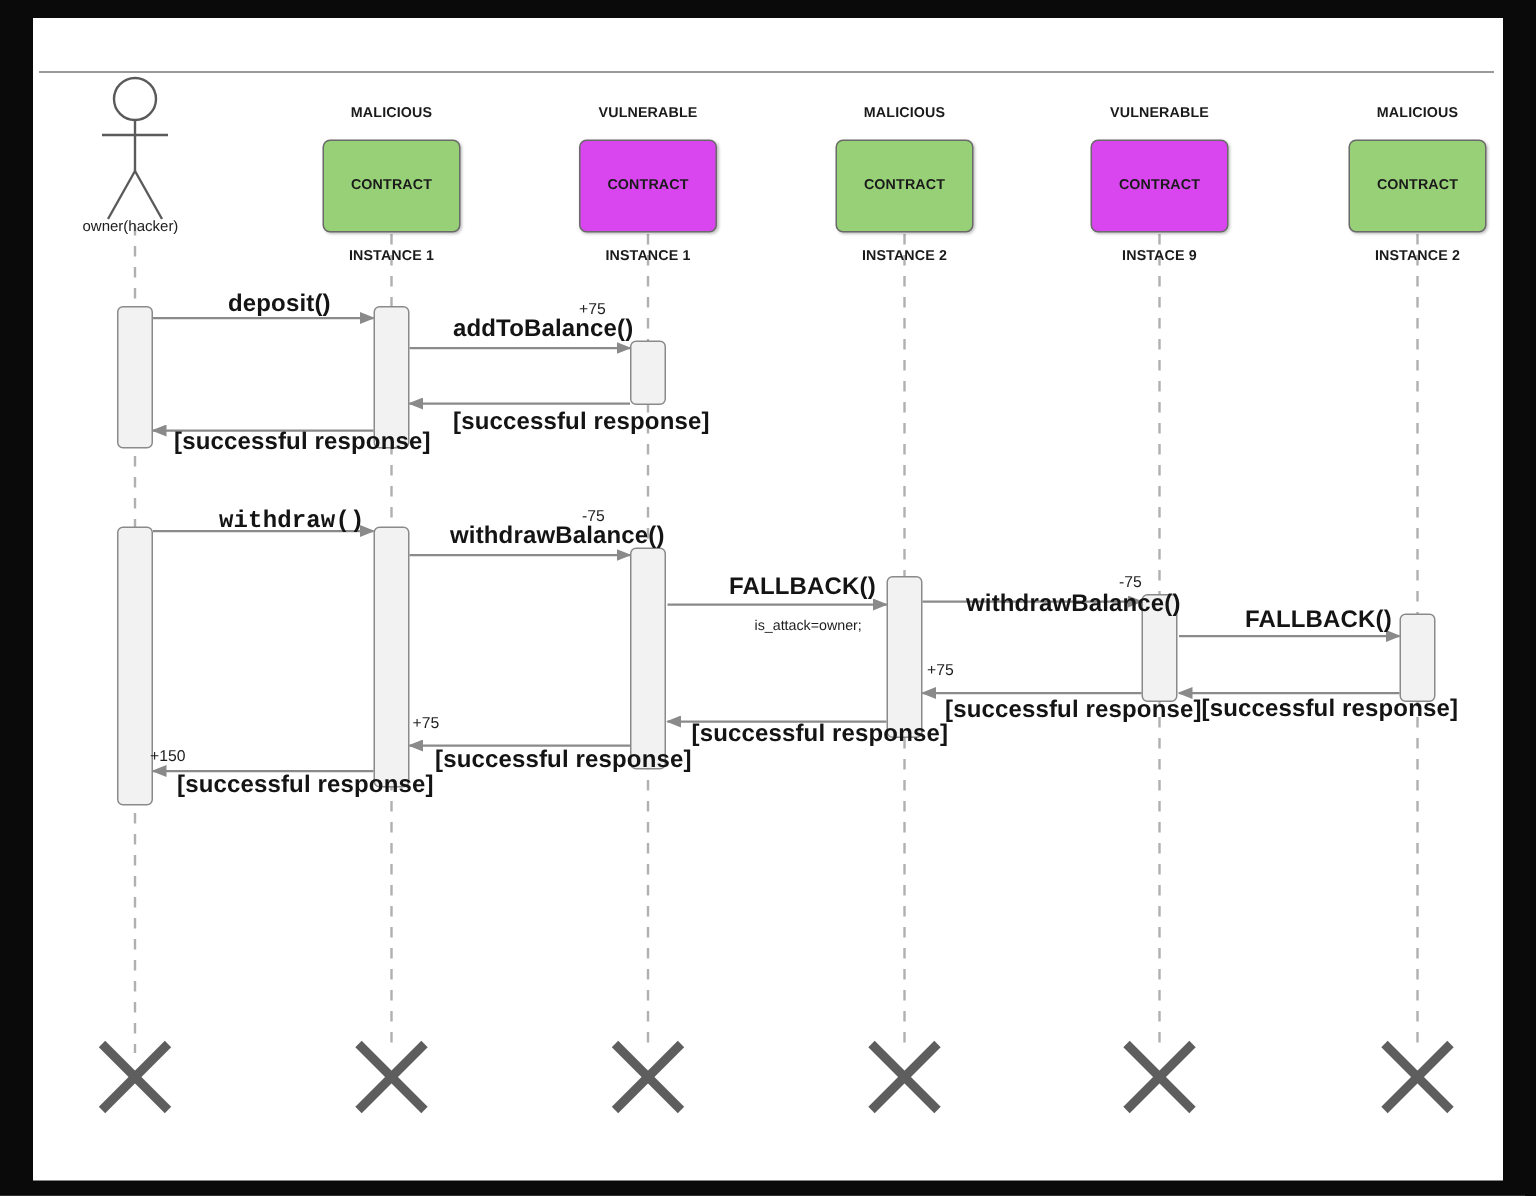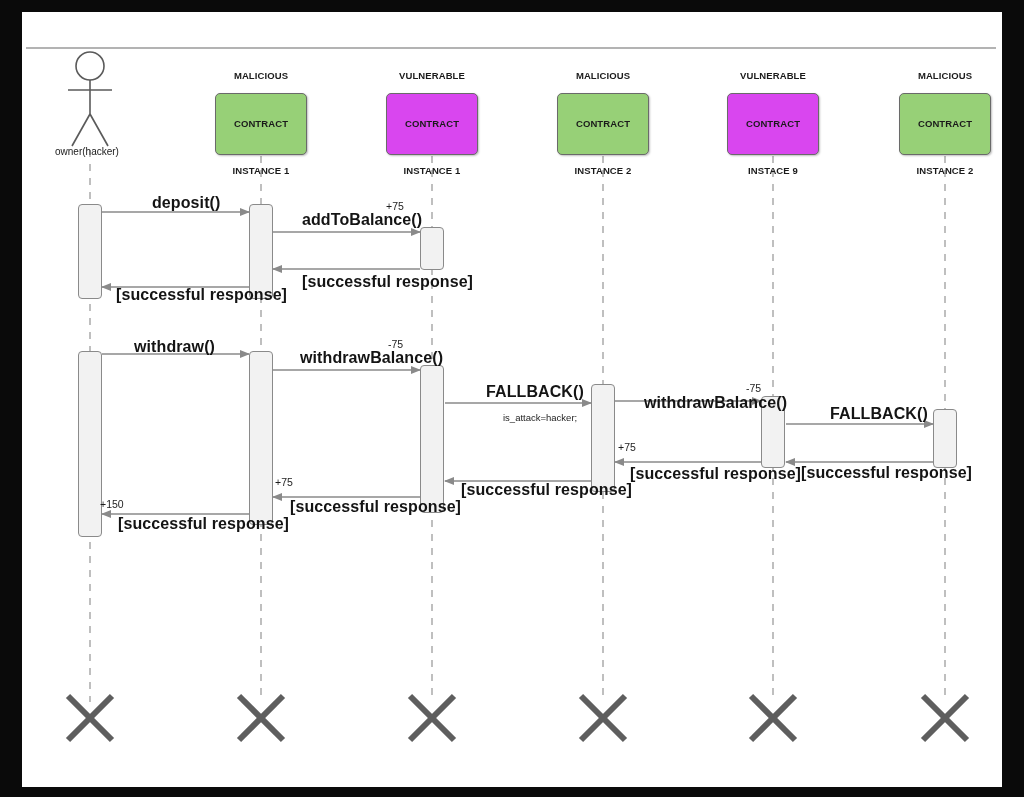--- a/index.html
+++ b/index.html
@@ -210,25 +210,25 @@
       <div class="activation" style="left: 591px; top: 384px; height: 108px;"></div>
       <div class="activation" style="left: 761px; top: 396px; height: 72px;"></div>
       <div class="activation" style="left: 933px; top: 409px; height: 59px;"></div>
     </div>
   <div id="labels-layer">
       <div class="msg-label" style="left: 152px; top: 194px;">deposit()</div>
       <div class="msg-label" style="left: 302px; top: 211px;">addToBalance()</div>
       <div class="amt-label" style="left: 386px; top: 200px;">+75</div>
       <div class="msg-label ret" style="left: 302px; top: 273px;">[successful response]</div>
       <div class="msg-label ret" style="left: 116px; top: 286px;">[successful response]</div>
-      <div class="msg-label" style="left: 134px; top: 338px;">withdraw()</div>
+      <div class="msg-label" style="left: 146px; top: 338px; font-family: Liberation Mono, monospace;">withdraw()</div>
       <div class="msg-label" style="left: 300px; top: 349px;">withdrawBalance()</div>
       <div class="amt-label" style="left: 388px; top: 338px;">-75</div>
       <div class="msg-label" style="left: 486px; top: 383px;">FALLBACK()</div>
-      <div class="note-label" style="left: 503px; top: 412px;">is_attack=hacker;</div>
+      <div class="note-label" style="left: 503px; top: 412px;">is_attack=owner;</div>
       <div class="msg-label" style="left: 644px; top: 394px;">withdrawBalance()</div>
       <div class="amt-label" style="left: 746px; top: 382px;">-75</div>
       <div class="msg-label" style="left: 830px; top: 405px;">FALLBACK()</div>
       <div class="msg-label ret" style="left: 801px; top: 464px;">[successful response]</div>
       <div class="msg-label ret" style="left: 630px; top: 465px;">[successful response]</div>
       <div class="amt-label" style="left: 618px; top: 441px;">+75</div>
       <div class="msg-label ret" style="left: 461px; top: 481px;">[successful response]</div>
       <div class="msg-label ret" style="left: 290px; top: 498px;">[successful response]</div>
       <div class="amt-label" style="left: 275px; top: 476px;">+75</div>
       <div class="msg-label ret" style="left: 118px; top: 515px;">[successful response]</div>

